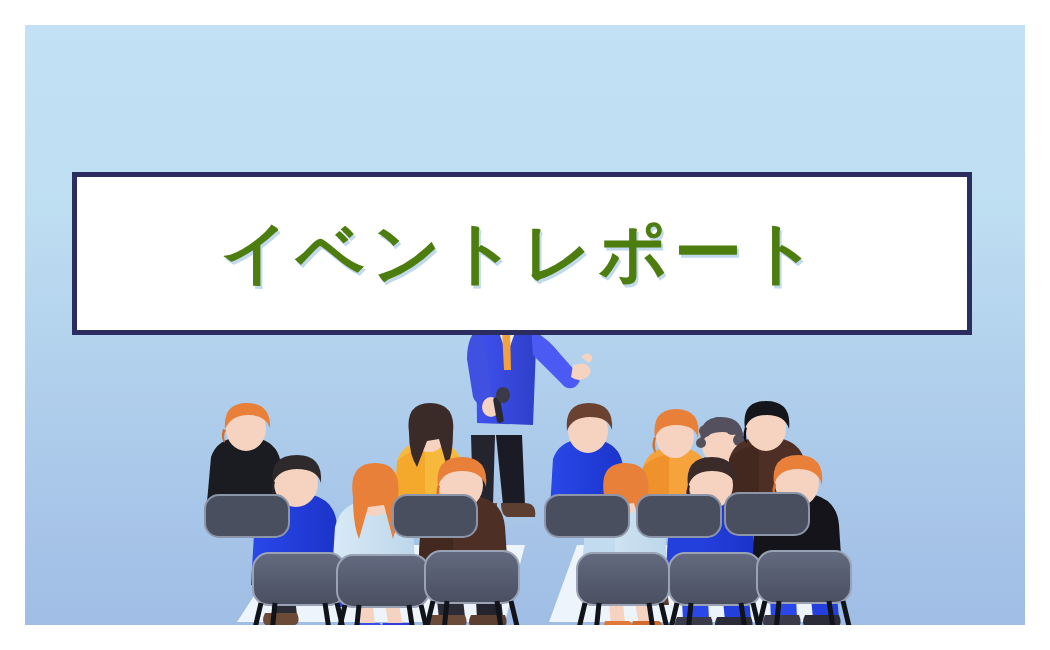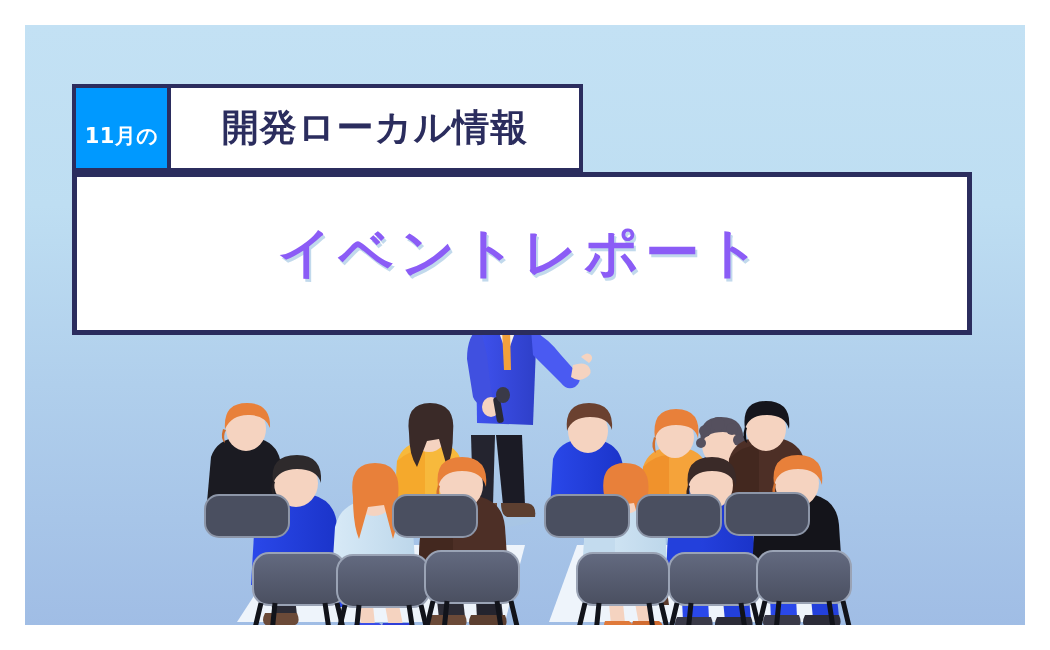--- a/index.html
+++ b/index.html
@@ -66,22 +66,22 @@
     position: absolute;
     left: 72px; top: 172px;
     width: 900px; height: 163px;
     background: #ffffff;
     border: 5px solid #2b2d5e;
     display: flex;
     align-items: center;
     justify-content: center;
   }
   .title-text {
-    color: #8b5cf6;
-    font-size: 54px;
+    color: #4d7c0f;
+    font-size: 68px;
     font-weight: bold;
     letter-spacing: 6px;
     white-space: nowrap;
     text-shadow: 2px 3px 0 rgba(190,215,235,0.95);
   }
   
   .illus { position: absolute; left: 25px; top: 25px; width: 1000px; height: 600px; }
 </style>
 </head>
 <body>
@@ -300,26 +300,18 @@
       </g>
       <g>
         <rect x="612" y="470" width="84" height="42" rx="14" fill="#4a4f60" stroke="#8d96a8" stroke-width="2"></rect>
       </g>
       <g>
         <rect x="700" y="468" width="84" height="42" rx="14" fill="#4a4f60" stroke="#8d96a8" stroke-width="2"></rect>
       </g>
     </g>
   </svg>
 
-  <div class="header-row">
-    <div class="month-badge">
-      <span class="month-badge-text">11月の</span>
-    </div>
-    <div class="subtitle-box">
-      <span class="subtitle-text">開発ローカル情報</span>
-    </div>
-  </div>
 
   <div class="title-box">
     <span class="title-text">イベントレポート</span>
   </div>
 
 </div>
 
 </body></html>

